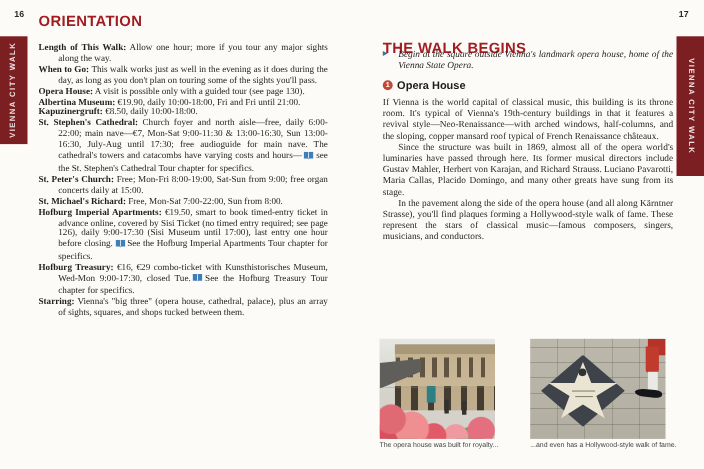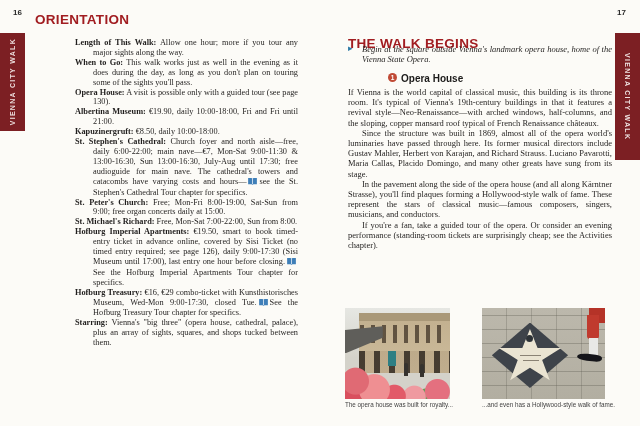--- a/index.html
+++ b/index.html
@@ -20,29 +20,29 @@
   .tab span { font-family:"Liberation Sans", sans-serif; font-weight:bold; font-size:7px; letter-spacing:1.3px; color:#eee0df; white-space:nowrap; }
   .tab-left span { writing-mode:vertical-rl; transform:rotate(180deg); }
   .tab-right span { writing-mode:vertical-rl; }
 
   .chapter-heading { position:absolute; top:12px; font-family:"Liberation Sans", sans-serif; font-weight:bold; font-size:13.5px; letter-spacing:.3px; color:#a11d21; }
   .page-left .chapter-heading { left:35px;text-align:right; }
   .page-right .chapter-heading { left:28px;margin-top:24px; }
 
   
   .entries { position:absolute; left:35px; top:38px; width:263px; font-size:8.3px; line-height:9.9px; text-align:justify; }
-  .entry { padding-left:18px; text-indent:-18px;margin-left:40px; }
+  .entry { padding-left:18px; text-indent:-18px; }
   .entry .lbl { font-weight:bold; }
   .icon-inline { display:inline-block; text-indent:0; vertical-align:-1px; margin:0 2px; }
 
   
   .rp-body { position:absolute; left:28px; top:44px; width:264px; }
   .intro { position:relative; padding-left:14px; font-style:italic; font-size:8.5px; line-height:10px; text-align:justify; }
   .arrow-bullet { position:absolute; left:0; top:-1px; font-style:normal; color:#2d7aa6; font-size:9px; }
-  .subhead { display:flex; gap:4px; margin-top:9px; font-family:"Liberation Sans", sans-serif; font-weight:bold; font-size:10px; color:#1c1b1a;margin-left:40px; }
+  .subhead { display:flex; gap:4px; margin-top:9px; font-family:"Liberation Sans", sans-serif; font-weight:bold; font-size:10px; color:#1c1b1a; }
   .num-badge { width:9px; height:9px; border-radius:50%; background:#c04a35; color:#fff; font-size:6.5px; line-height:9px; text-align:center; font-family:"Liberation Sans", sans-serif; font-weight:bold; flex:0 0 auto; }
   .paras { margin-top:3px; font-size:8.5px; line-height:10.2px; text-align:justify; }
   .paras p.ind { text-indent:14px; }
 
   
   figure { position:absolute; top:308px; }
   .fig1 { left:25px; width:105px; }
   .fig2 { left:162px; width:123px; }
   .scene { position:relative; width:100%; height:91px; overflow:hidden; }
   figcaption { margin-top:2px; font-family:"Liberation Sans", sans-serif; font-size:6.3px; color:#434343; white-space:nowrap; }
@@ -134,21 +134,20 @@
         <span class="arrow-bullet">▸</span><span>Begin at the square outside Vienna's landmark opera house, home of the Vienna State Opera.</span>
       </div>
       <div class="subhead">
         <span class="num-badge">1</span>
         <span>Opera House</span>
       </div>
       <div class="paras">
         <p>If Vienna is the world capital of classical music, this building is its throne room. It's typical of Vienna's 19th-century buildings in that it features a revival style—Neo-Renaissance—with arched windows, half-columns, and the sloping, copper mansard roof typical of French Renaissance châteaux.</p>
         <p class="ind">Since the structure was built in 1869, almost all of the opera world's luminaries have passed through here. Its former musical directors include Gustav Mahler, Herbert von Karajan, and Richard Strauss. Luciano Pavarotti, Maria Callas, Placido Domingo, and many other greats have sung from its stage.</p>
         <p class="ind">In the pavement along the side of the opera house (and all along Kärntner Strasse), you'll find plaques forming a Hollywood-style walk of fame. These represent the stars of classical music—famous composers, singers, musicians, and conductors.</p>
-        <p class="ind">If you're a fan, take a guided tour of the opera. Or consider an evening performance (standing-room tickets are surprisingly cheap; see the Activities chapter).</p>
       </div>
     </div>
 
     <figure class="fig1">
       <div class="scene scene1">
         <div class="p1-building">
           <div class="p1-upper"></div>
           <div class="p1-arcade"></div>
         </div>
         <div class="p1-canopy"></div>

